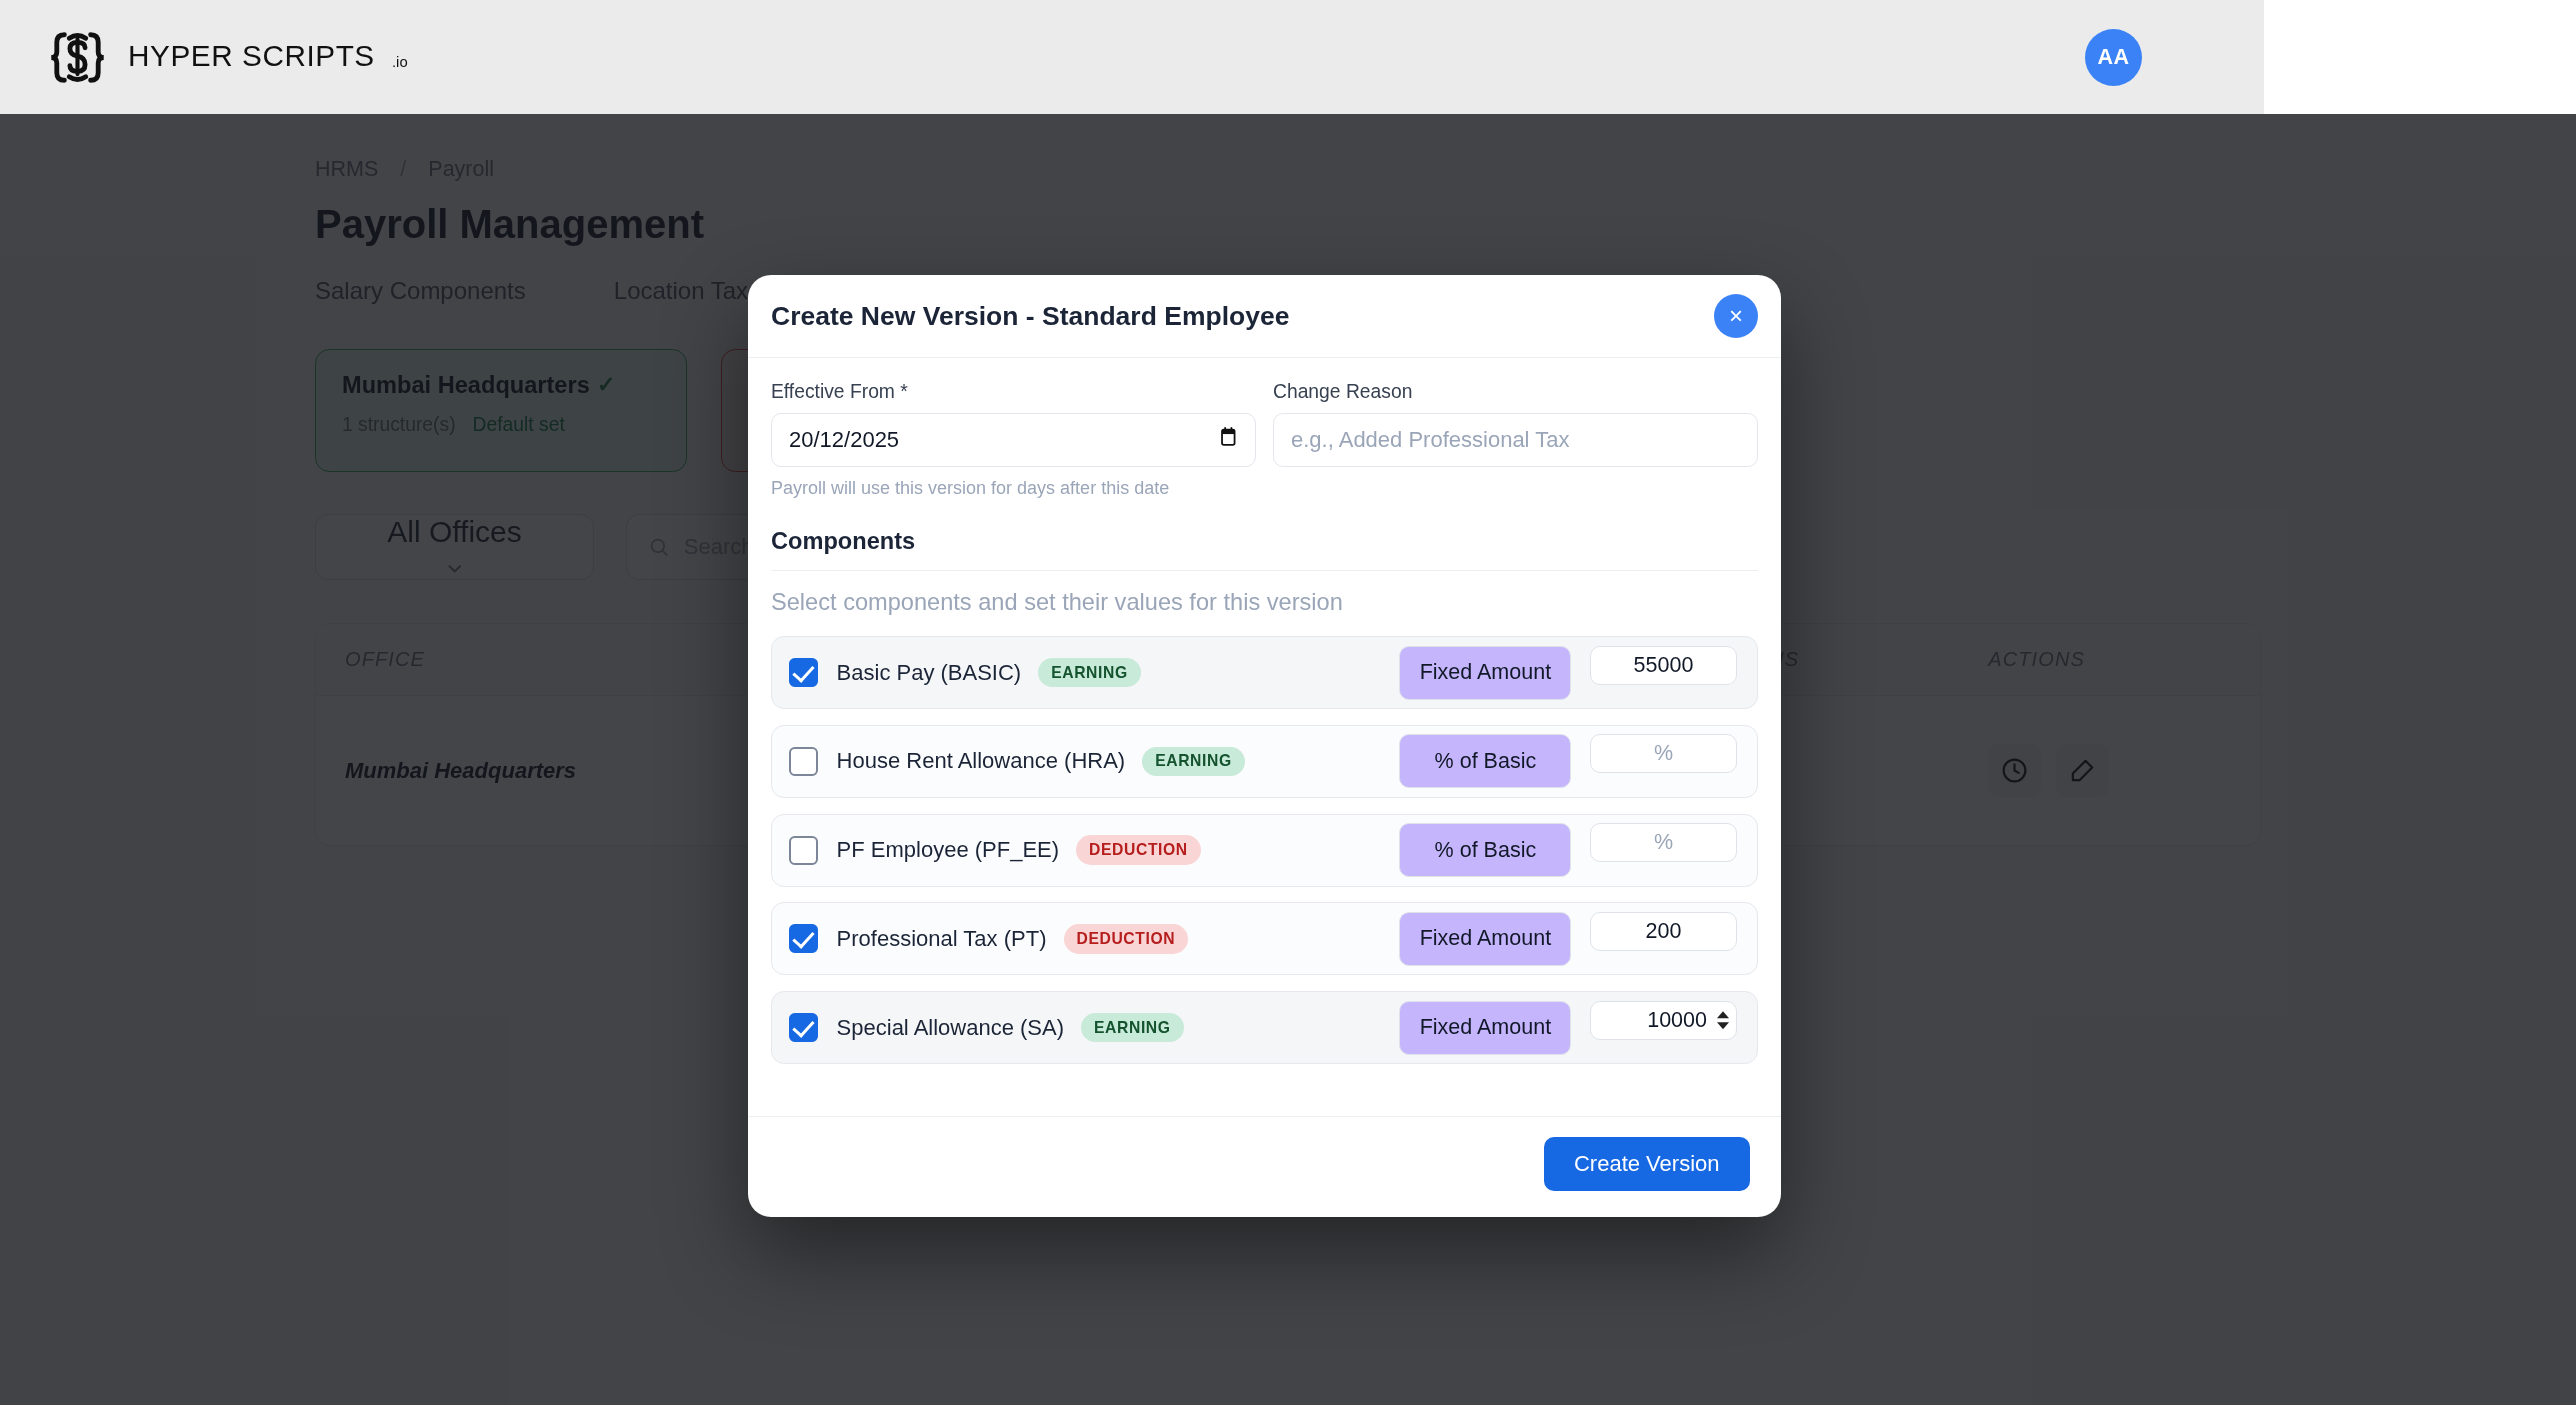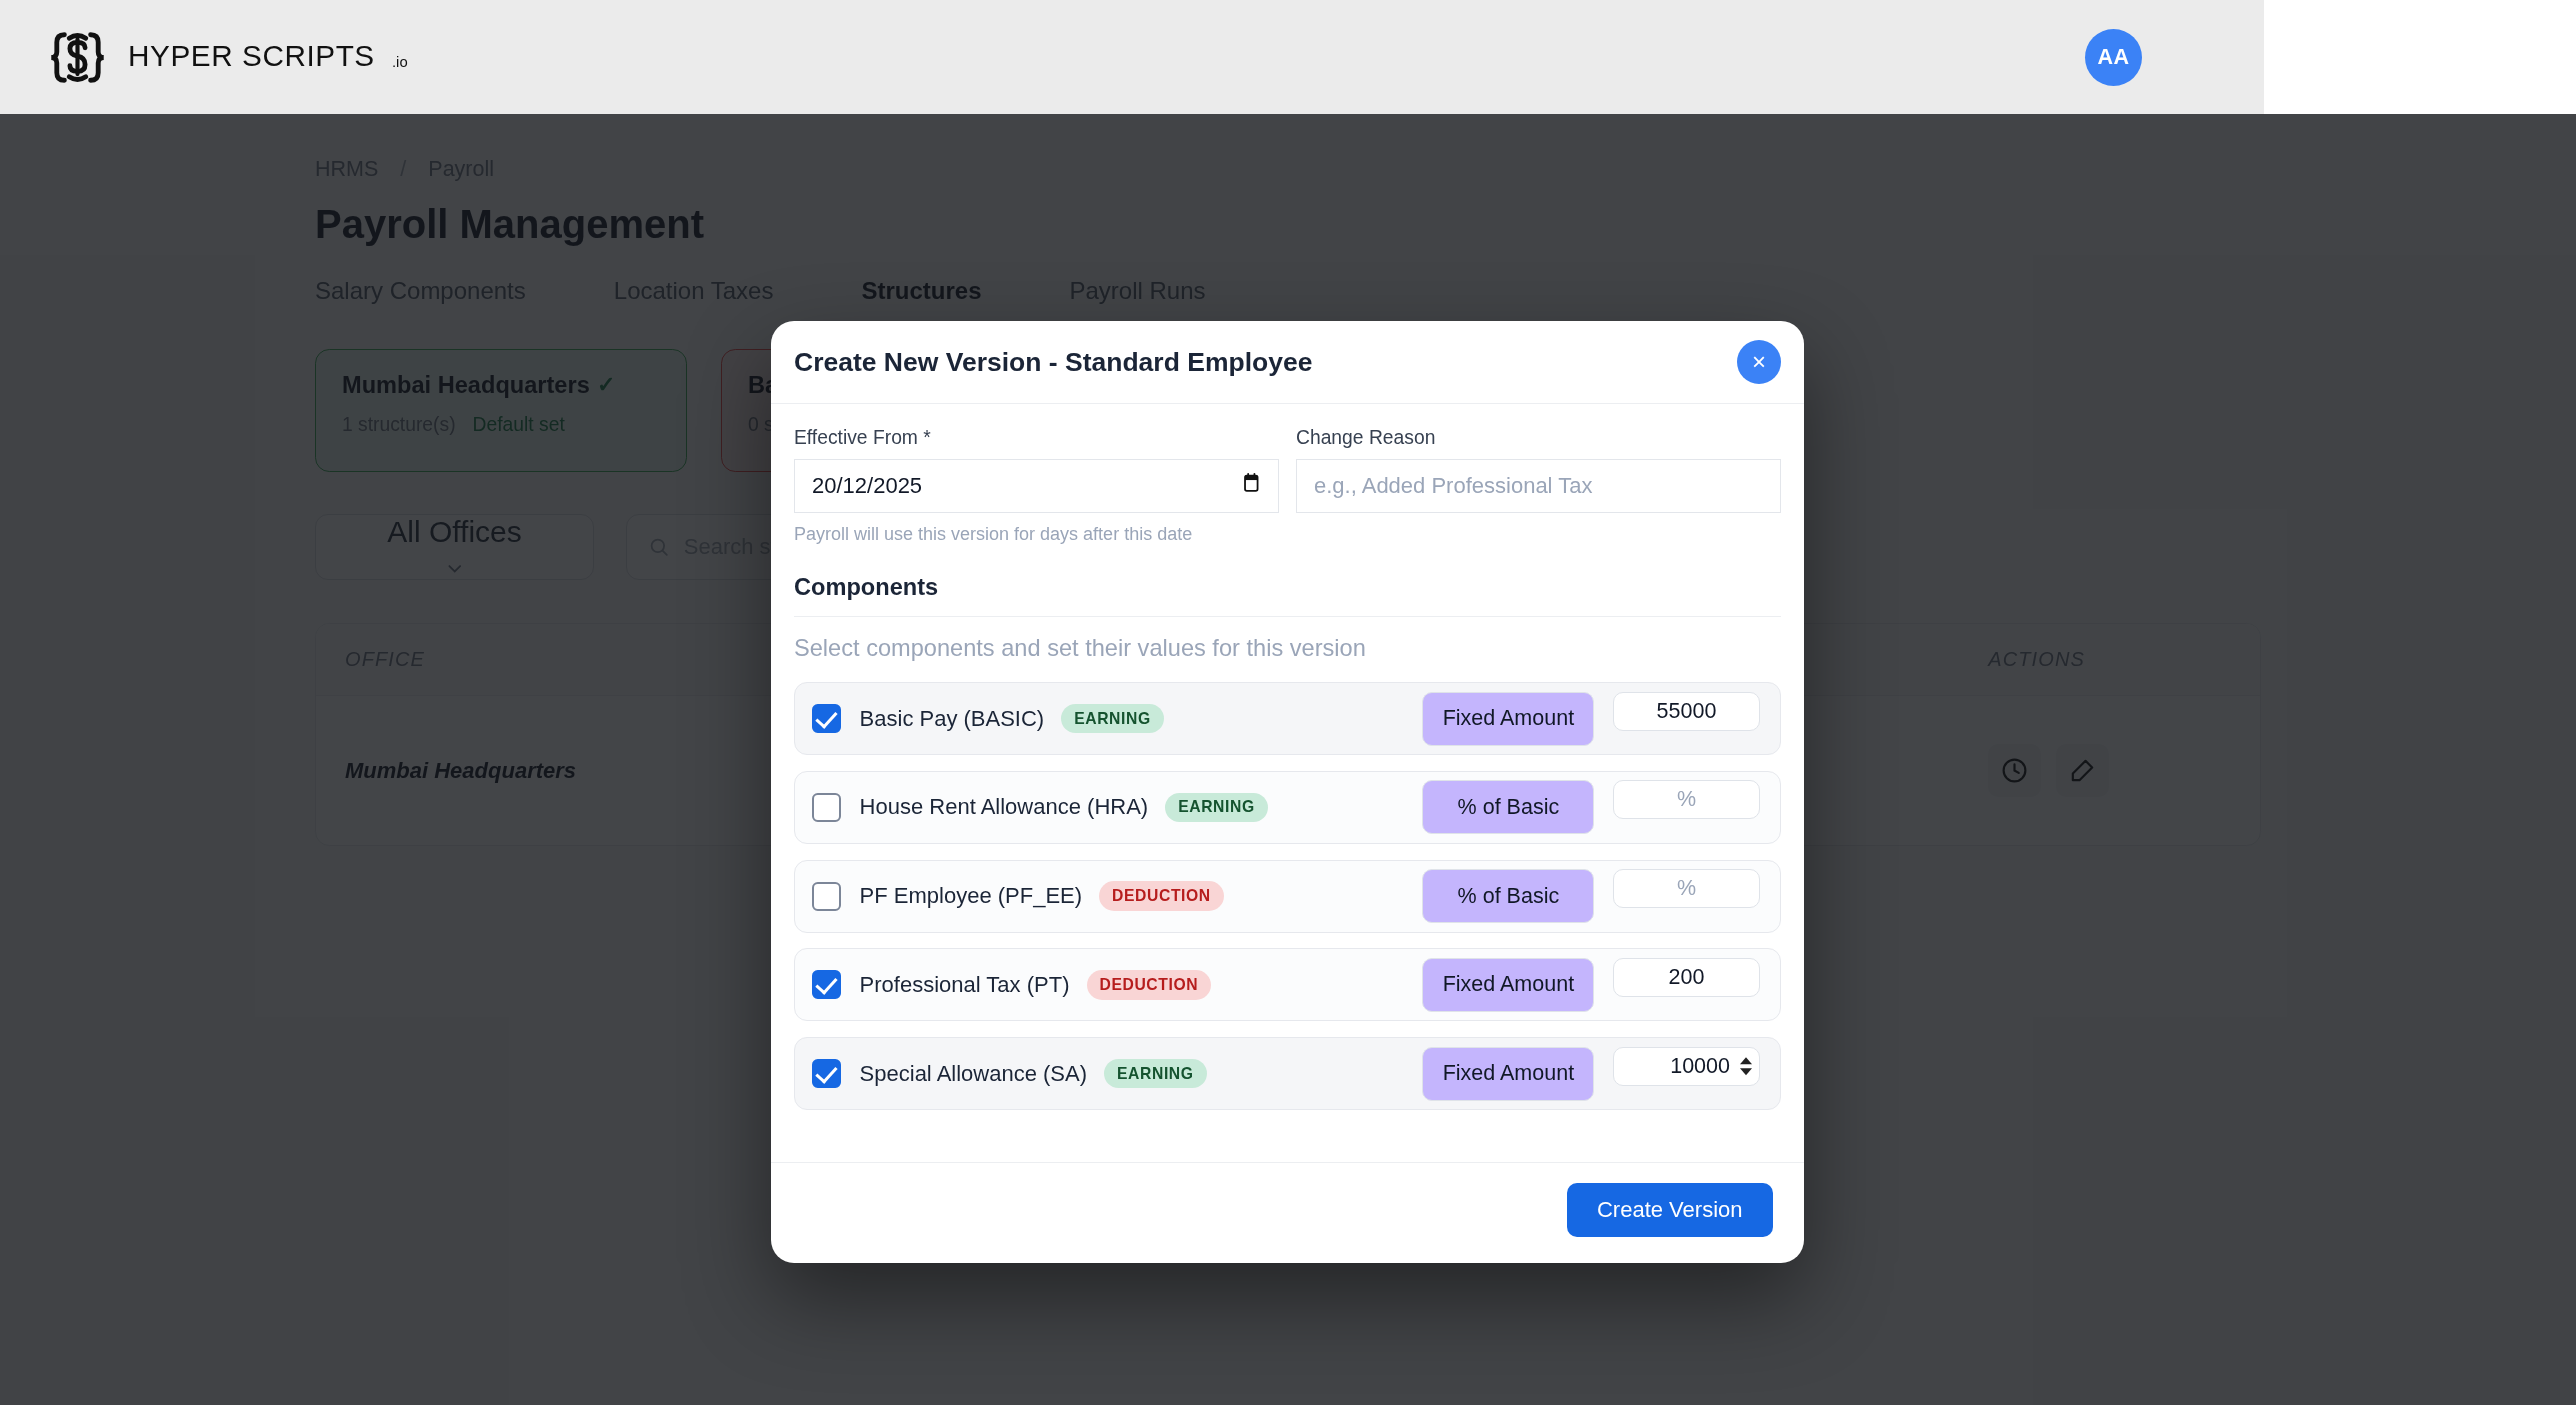--- a/index.html
+++ b/index.html
@@ -96,46 +96,46 @@
 
   
   #scrim {
     position: absolute; left: 0; top: 114px;
     width: 2576px; height: 1291px;
     background: rgba(20,22,26,.80);
   }
 
   
   #modal {
-    position: absolute; left: 771px; top: 275px;
+    position: absolute; left: 748px; top: 275px;
     width: 1033px; height: 942px;
     background: #ffffff; border-radius: 23px;
     box-shadow: 0 36px 86px rgba(0,0,0,.45);
-    display: flex; flex-direction: column; overflow: hidden; margin-top: 46px;
+    display: flex; flex-direction: column; overflow: hidden;
   }
   #modal-header {
     height: 83px; flex: none;
     border-bottom: 1.4px solid #eceef1;
     display: flex; align-items: center; justify-content: space-between;
     padding: 0 23px 0 23px;
   }
   #modal-title { font-size: 26.5px; font-weight: 700; color: #1b2537; }
   #close-btn {
     width: 44px; height: 44px; border-radius: 50%;
     background: #3b82f6; color: #fff; border: none;
     display: flex; align-items: center; justify-content: center;
     font-size: 24px; line-height: 1; cursor: pointer;
   }
   #modal-body { flex: 1; padding: 23px 23px 0 23px; overflow: hidden; }
 
   .form-grid { display: flex; gap: 17px; }
   .field { flex: 1; }
   .field-label { font-size: 19.3px; color: #374151; margin-bottom: 10px; }
   .field-input {
-    height: 54px; border: 1.4px solid #e3e6eb; border-radius: 0;
+    height: 54px; border: 1.4px solid #e3e6eb; border-radius: 10px;
     background: #fff; display: flex; align-items: center;
     padding: 0 17px; font-size: 22px; color: #111827;
     justify-content: space-between;
   }
   .field-input.placeholder { color: #9aa5b8; }
   .cal-glyph { font-size: 21.5px; color: #111; }
   .hint { margin-top: 11.4px; font-size: 18px; color: #9aa5b8; }
 
   .section-title {
     margin-top: 29px; font-size: 23.6px; font-weight: 700; color: #1b2537;

